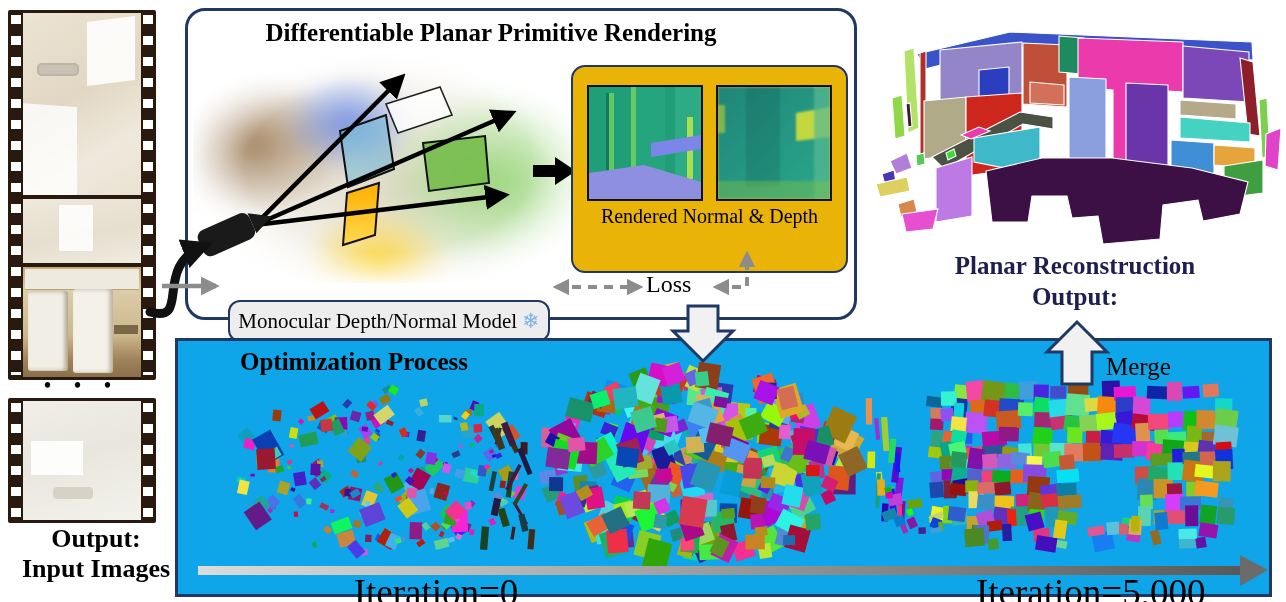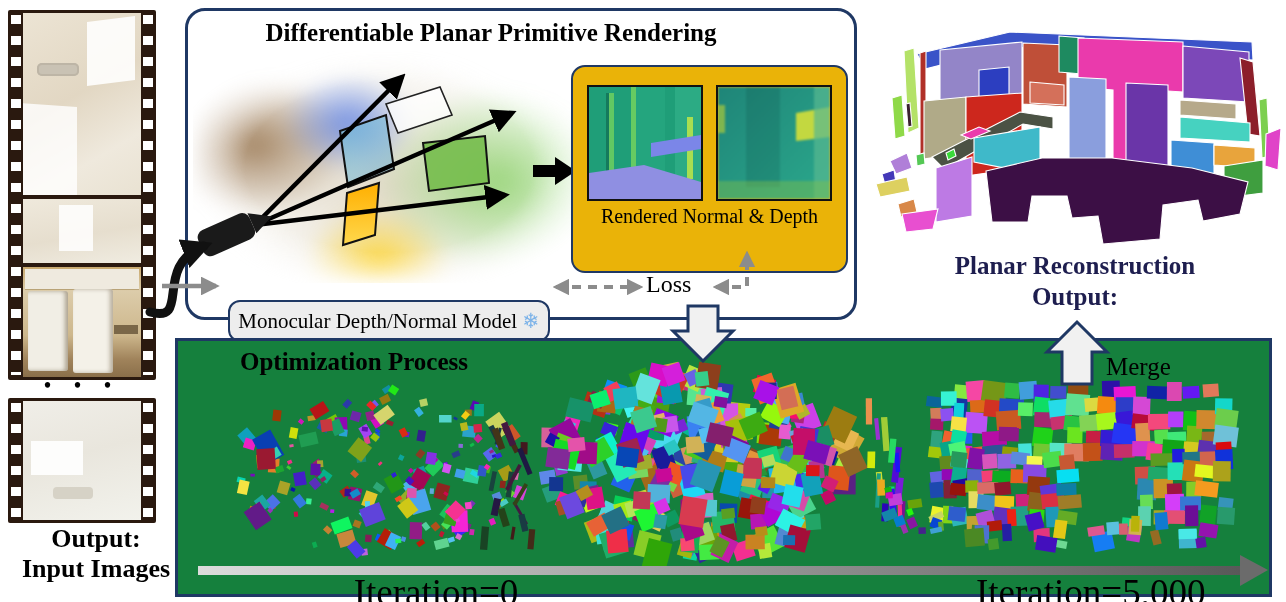--- a/index.html
+++ b/index.html
@@ -58,21 +58,21 @@
              display:flex;align-items:center;justify-content:center;font-size:21px;color:#000;margin-top:32px;}
   .snow{color:var(--snowflake-blue,#7db3e8);font-size:21px;margin-left:5px;font-family:"DejaVu Sans",sans-serif;}
   .loss{position:absolute;left:458px;top:260px;width:80px;font-size:24px;color:#000;}
 
   
   .output-art{position:absolute;left:862px;top:6px;width:424px;height:244px;}
   .output-label{position:absolute;left:945px;top:250px;width:260px;text-align:center;
                 font-weight:bold;font-size:25px;line-height:31px;color:var(--label-navy,#1e1e4f);}
 
   
-  .bottom-box{position:absolute;left:175px;top:338px;width:1097px;height:259px;background:#15803d;
+  .bottom-box{position:absolute;left:175px;top:338px;width:1097px;height:259px;background:#0ea5e9;
               border:3px solid var(--navy,#1f3864);box-sizing:border-box;}
   .bottom-title{position:absolute;left:62px;top:7px;font-weight:bold;font-size:25px;color:#000;}
   .clusters{position:absolute;left:0;top:0;width:100%;height:100%;}
   .merge-label{position:absolute;left:928px;top:12px;font-weight:normal;font-size:25px;color:#000;}
   .iter{position:absolute;top:230px;font-size:37px;color:#000;text-align:center;}
   .iter0{left:158px;width:200px;}
   .iter5000{left:798px;width:225px;}
 
   .overlay{position:absolute;left:0;top:0;width:1286px;height:602px;pointer-events:none;}
 </style>

